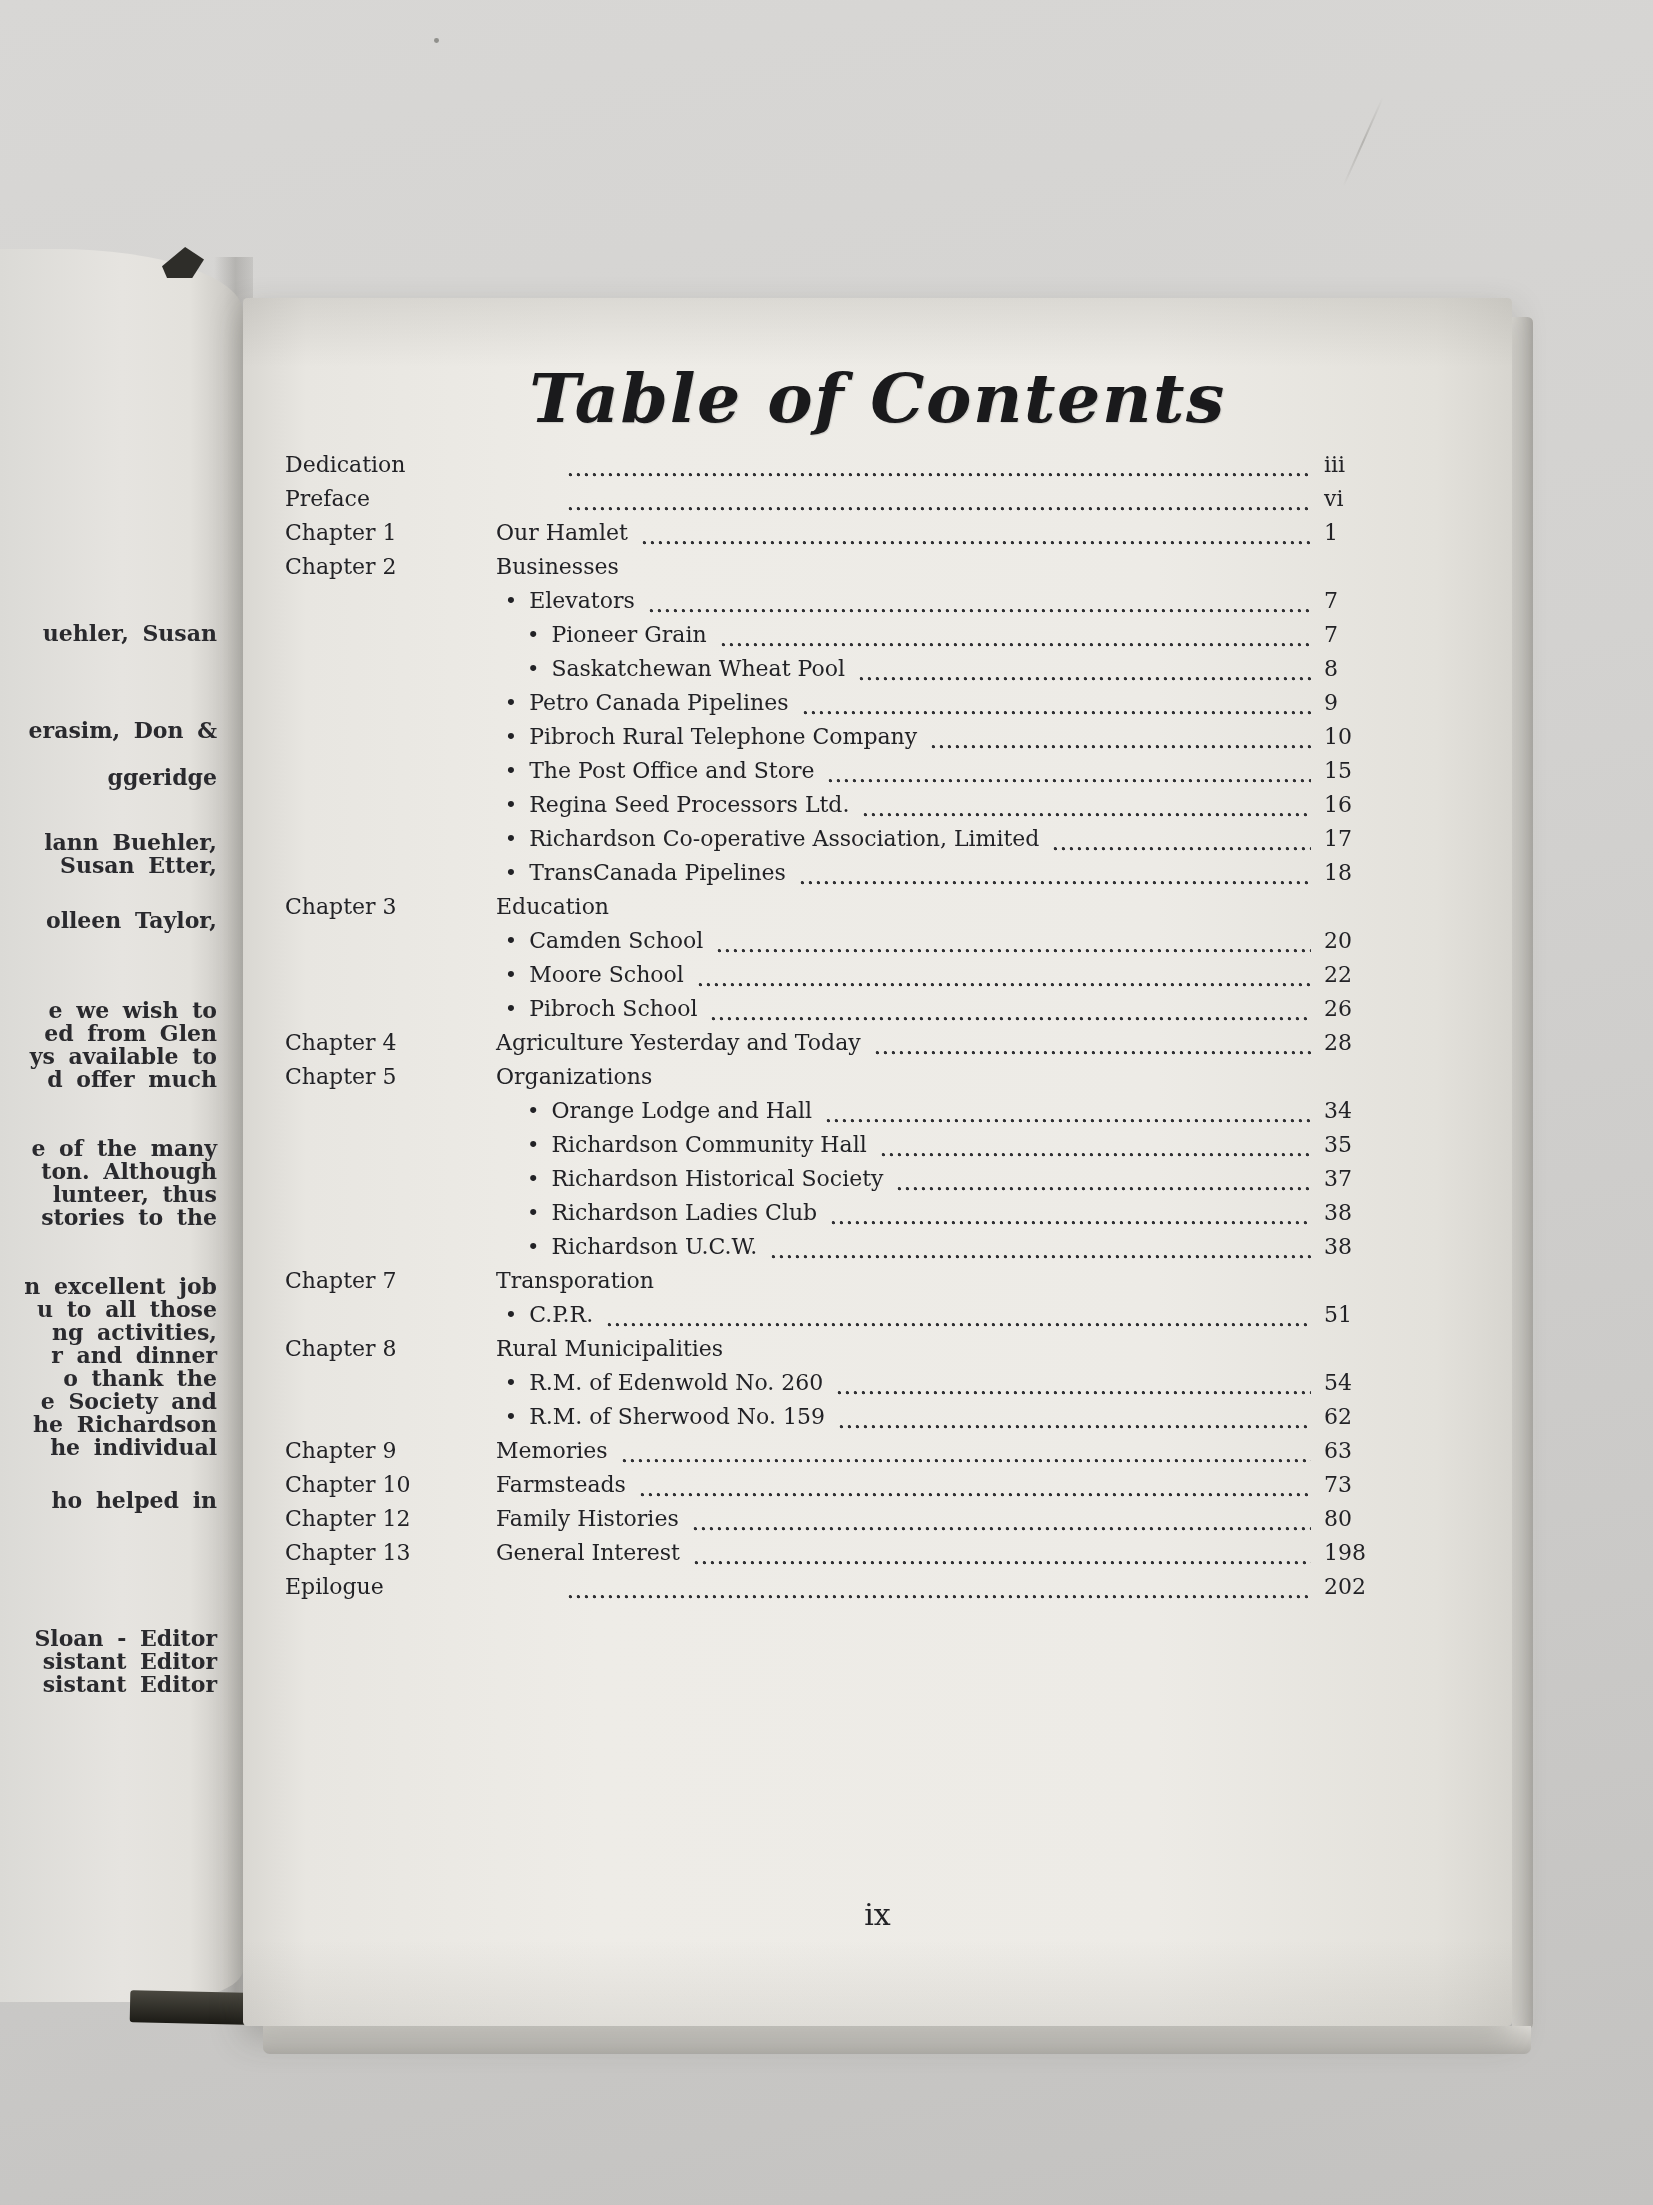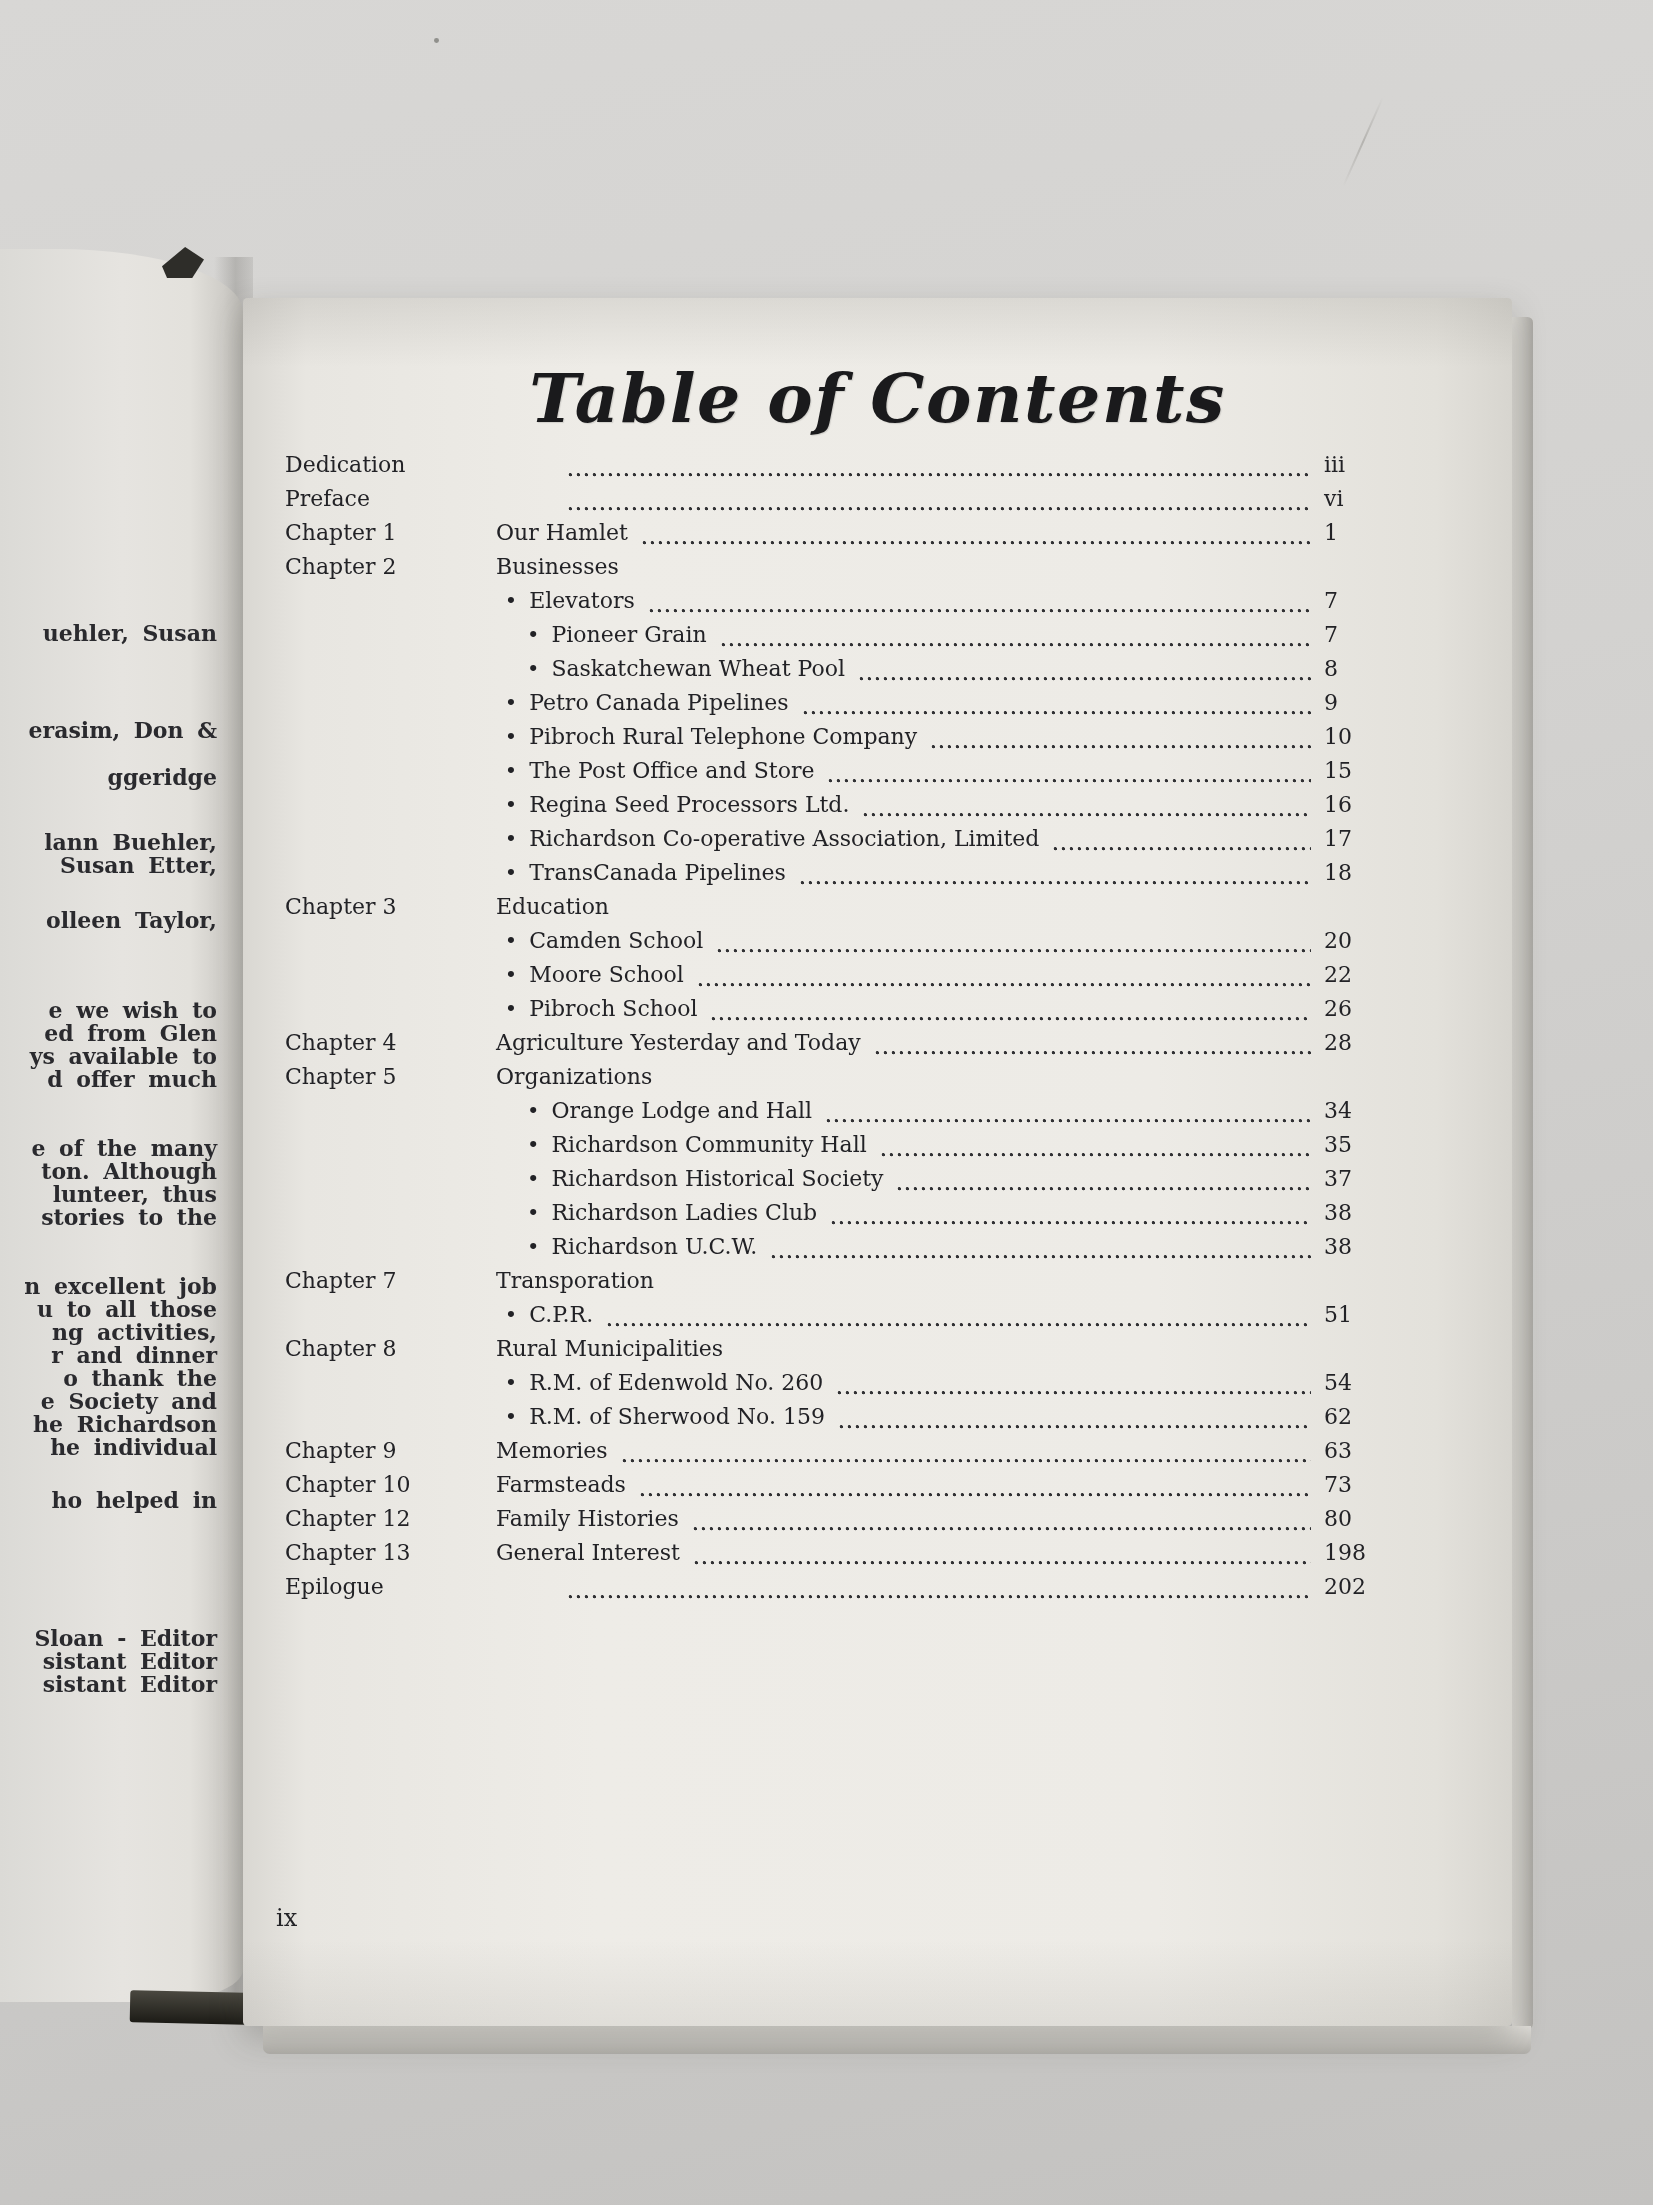--- a/index.html
+++ b/index.html
@@ -98,21 +98,21 @@
     margin:0 13px 8.2px 13px;
     background-image:radial-gradient(circle at 3.3px 3.8px,#313134 1.4px,rgba(0,0,0,0) 1.9px);
     background-size:8px 7.1px;background-repeat:repeat-x;
   }
   .frontmatter .c-dots{margin-left:71px;}
   .no-page .c-dots{visibility:hidden;}
   .c-page{flex:0 0 71px;text-align:left;}
 
   .folio{
     position:absolute;bottom:94px;left:0;width:100%;
-    font-size:24px;color:#232327;padding-left:33px;
+    text-align:center;font-size:30px;color:#232327;
   }
 
   
   .dust-speck{
     position:absolute;left:434px;top:38px;width:4.9px;height:4.9px;border-radius:50%;
     background:#90908c;
   }
   .scratch-mark{
     position:absolute;left:1362px;top:93px;width:2.2px;height:98px;
     background:linear-gradient(180deg,rgba(130,128,122,0),rgba(130,128,122,.4),rgba(130,128,122,0));

